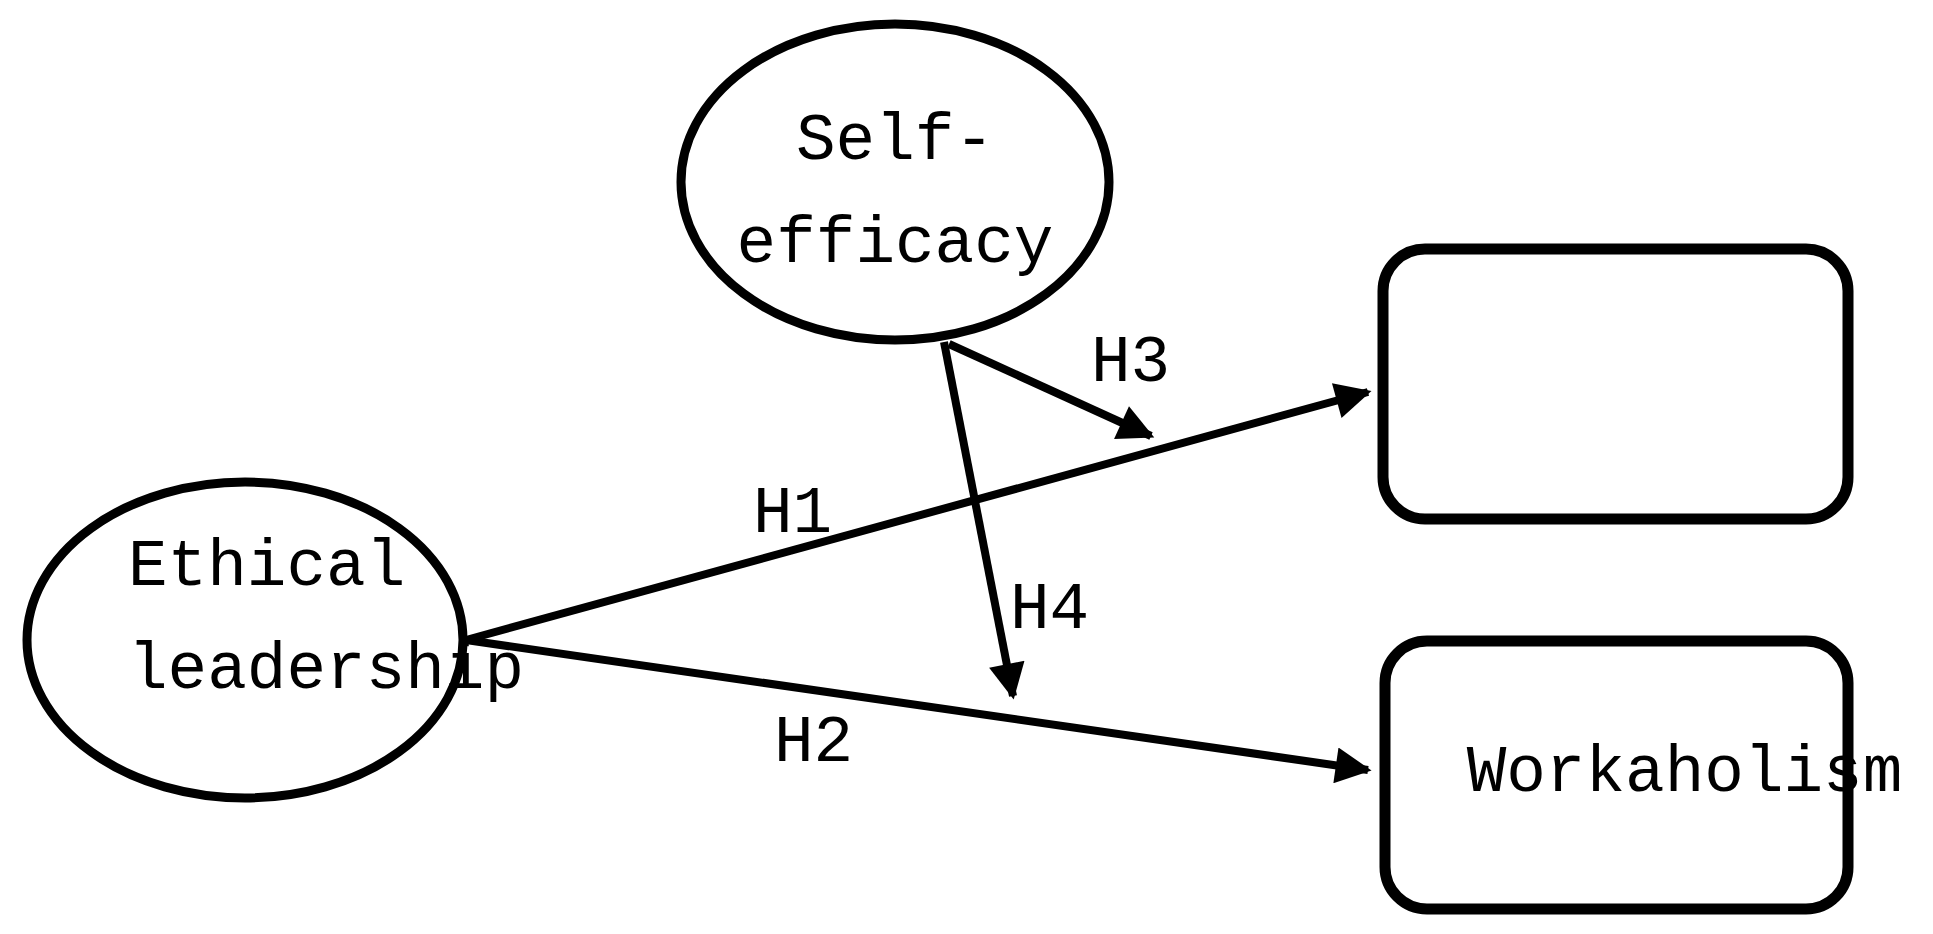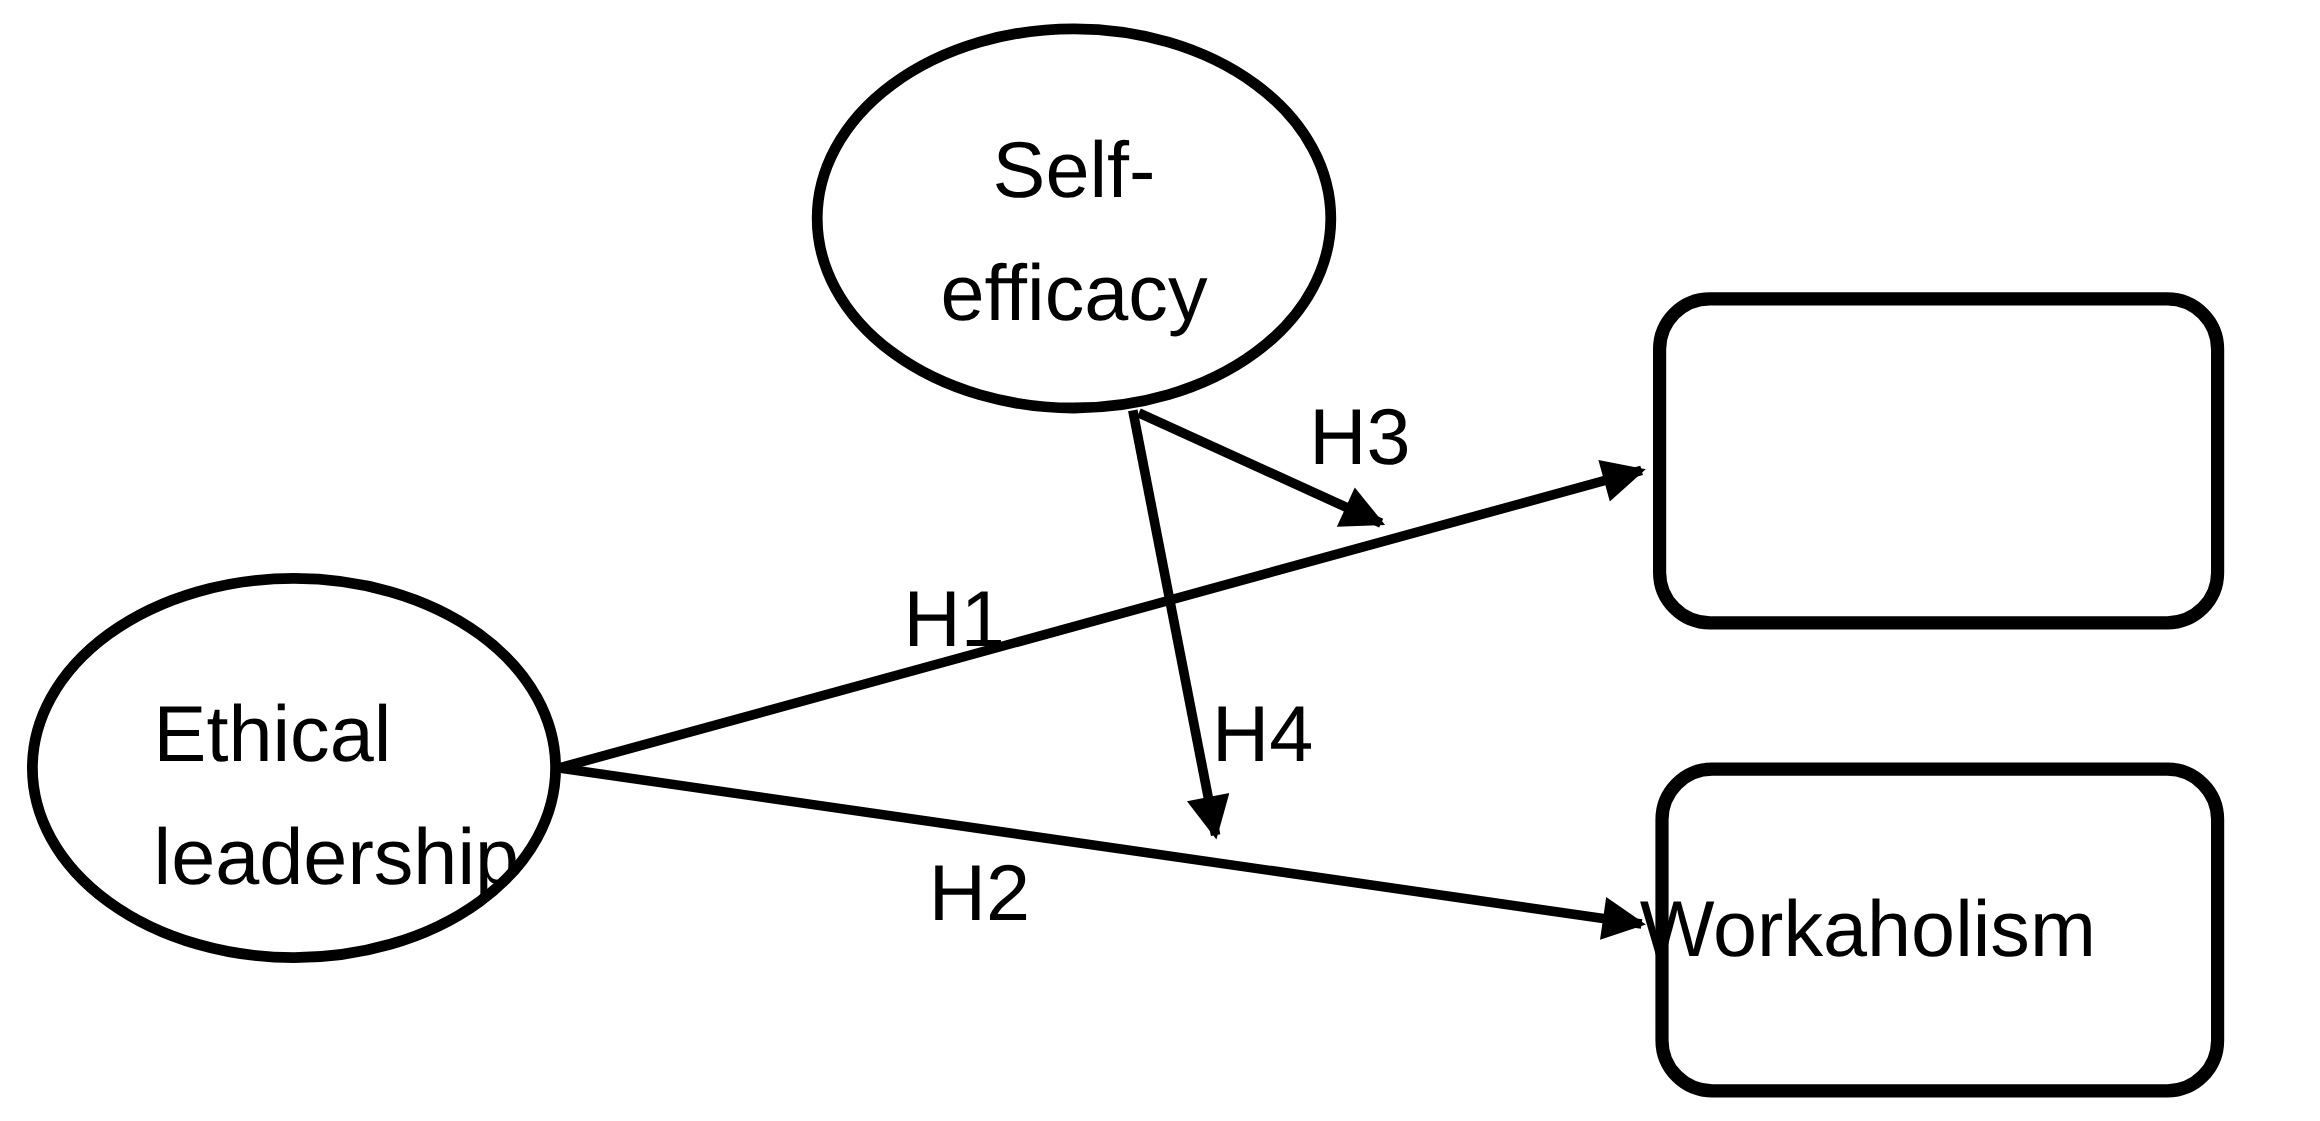--- a/index.html
+++ b/index.html
@@ -6,21 +6,21 @@
     margin: 0;
     padding: 0;
     background: #ffffff;
   }
   .canvas {
     position: relative;
     width: 1933px;
     height: 934px;
     background: #ffffff;
     overflow: hidden;
-    font-family: Liberation Sans, sans-serif;
+    font-family: Liberation Mono, monospace;
     color: #000000;
   }
   .shapes {
     position: absolute;
     left: 0;
     top: 0;
   }
   .label {
     position: absolute;
     font-size: 66px;
@@ -38,30 +38,30 @@
     line-height: 66px;
   }
   #lbl-self-efficacy {
     left: 677px;
     top: 90px;
     width: 436px;
     text-align: center;
   }
   #lbl-ethical-leadership {
     left: 128px;
-    top: 560px;
+    top: 516px;
     text-align: left;
   }
   #lbl-work-engagement {
     left: 1378px;
     top: 276px;
     width: 475px;
   }
   #lbl-workaholism {
-    left: 1320px;
+    left: 1448px;
     top: 719px;
     width: 473px;
   }
   #lbl-h1 { left: 753px;  top: 482px; }
   #lbl-h2 { left: 774px;  top: 711px; }
   #lbl-h3 { left: 1091px; top: 331px; }
   #lbl-h4 { left: 1010px; top: 578px; }
 </style>
 </head>
 <body>

